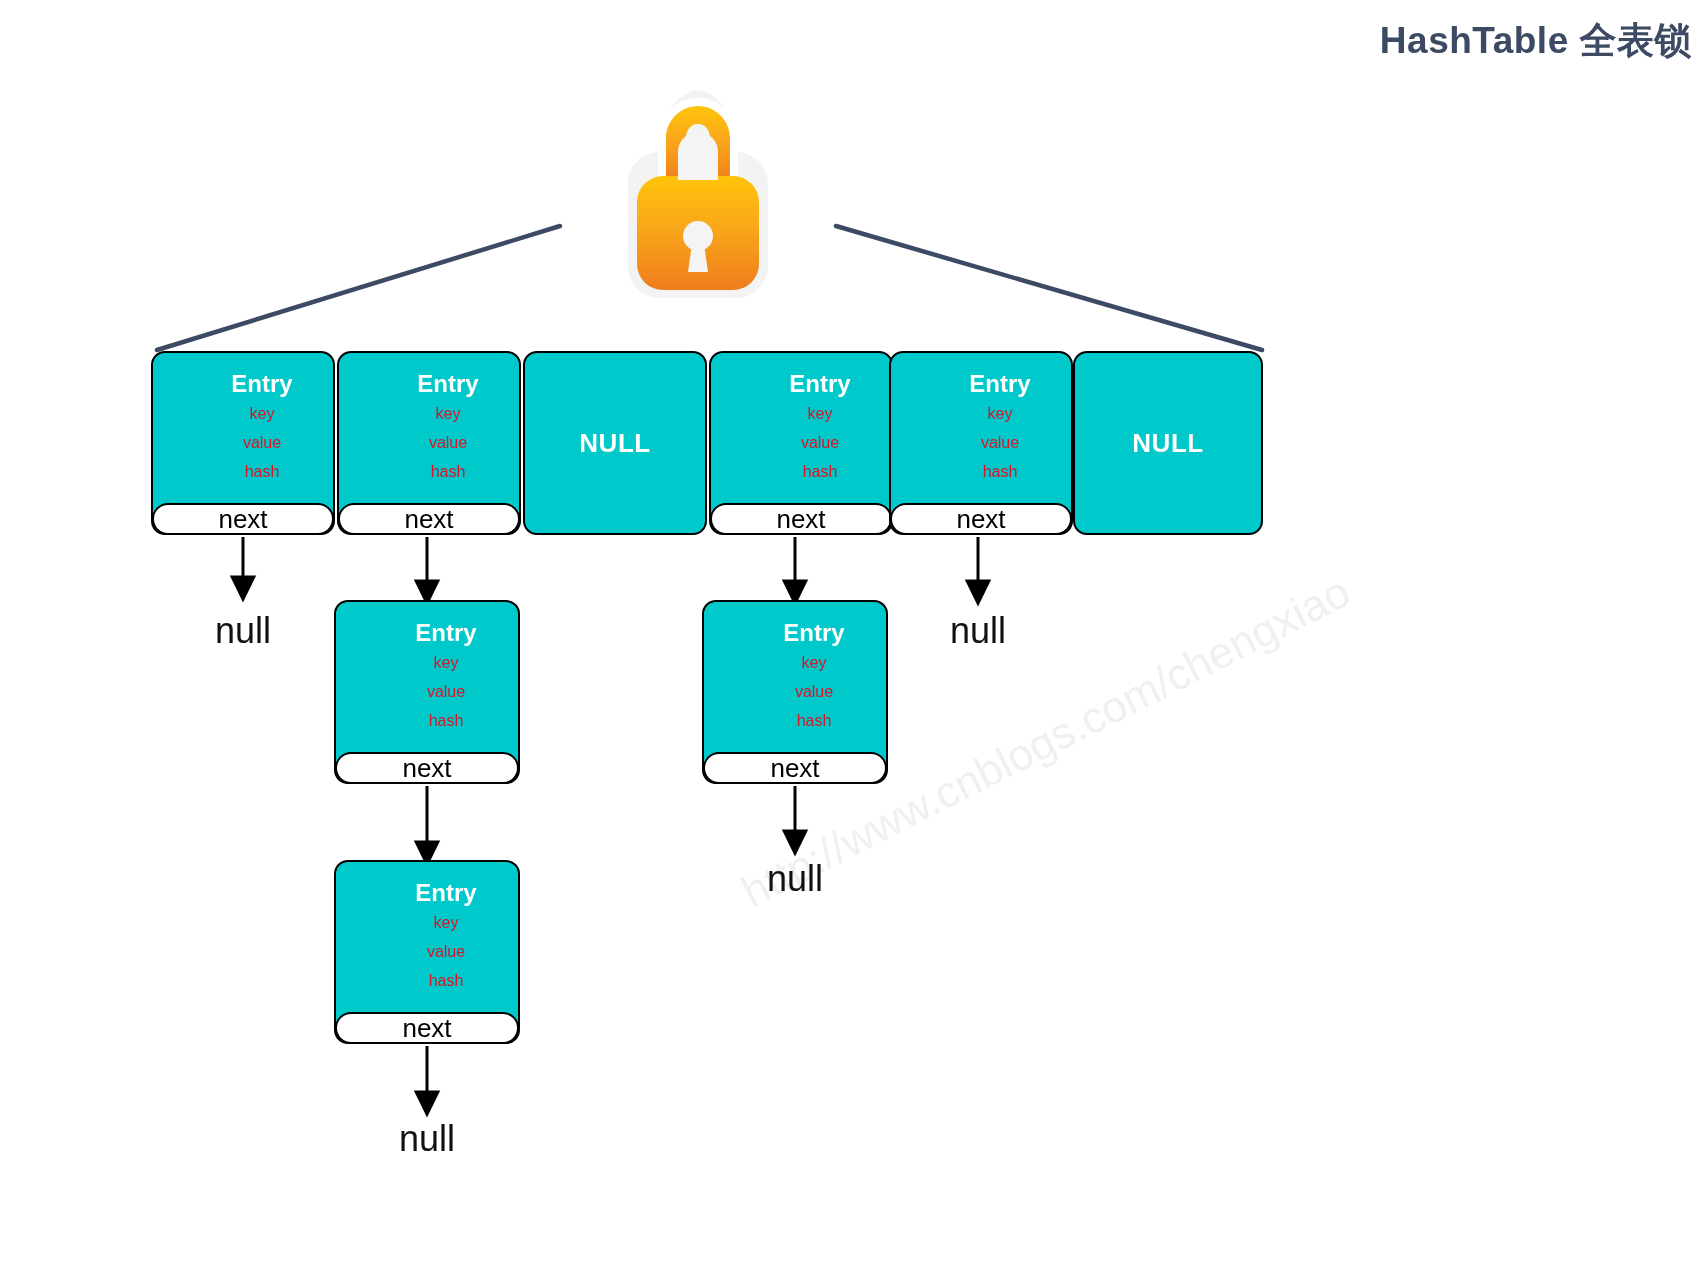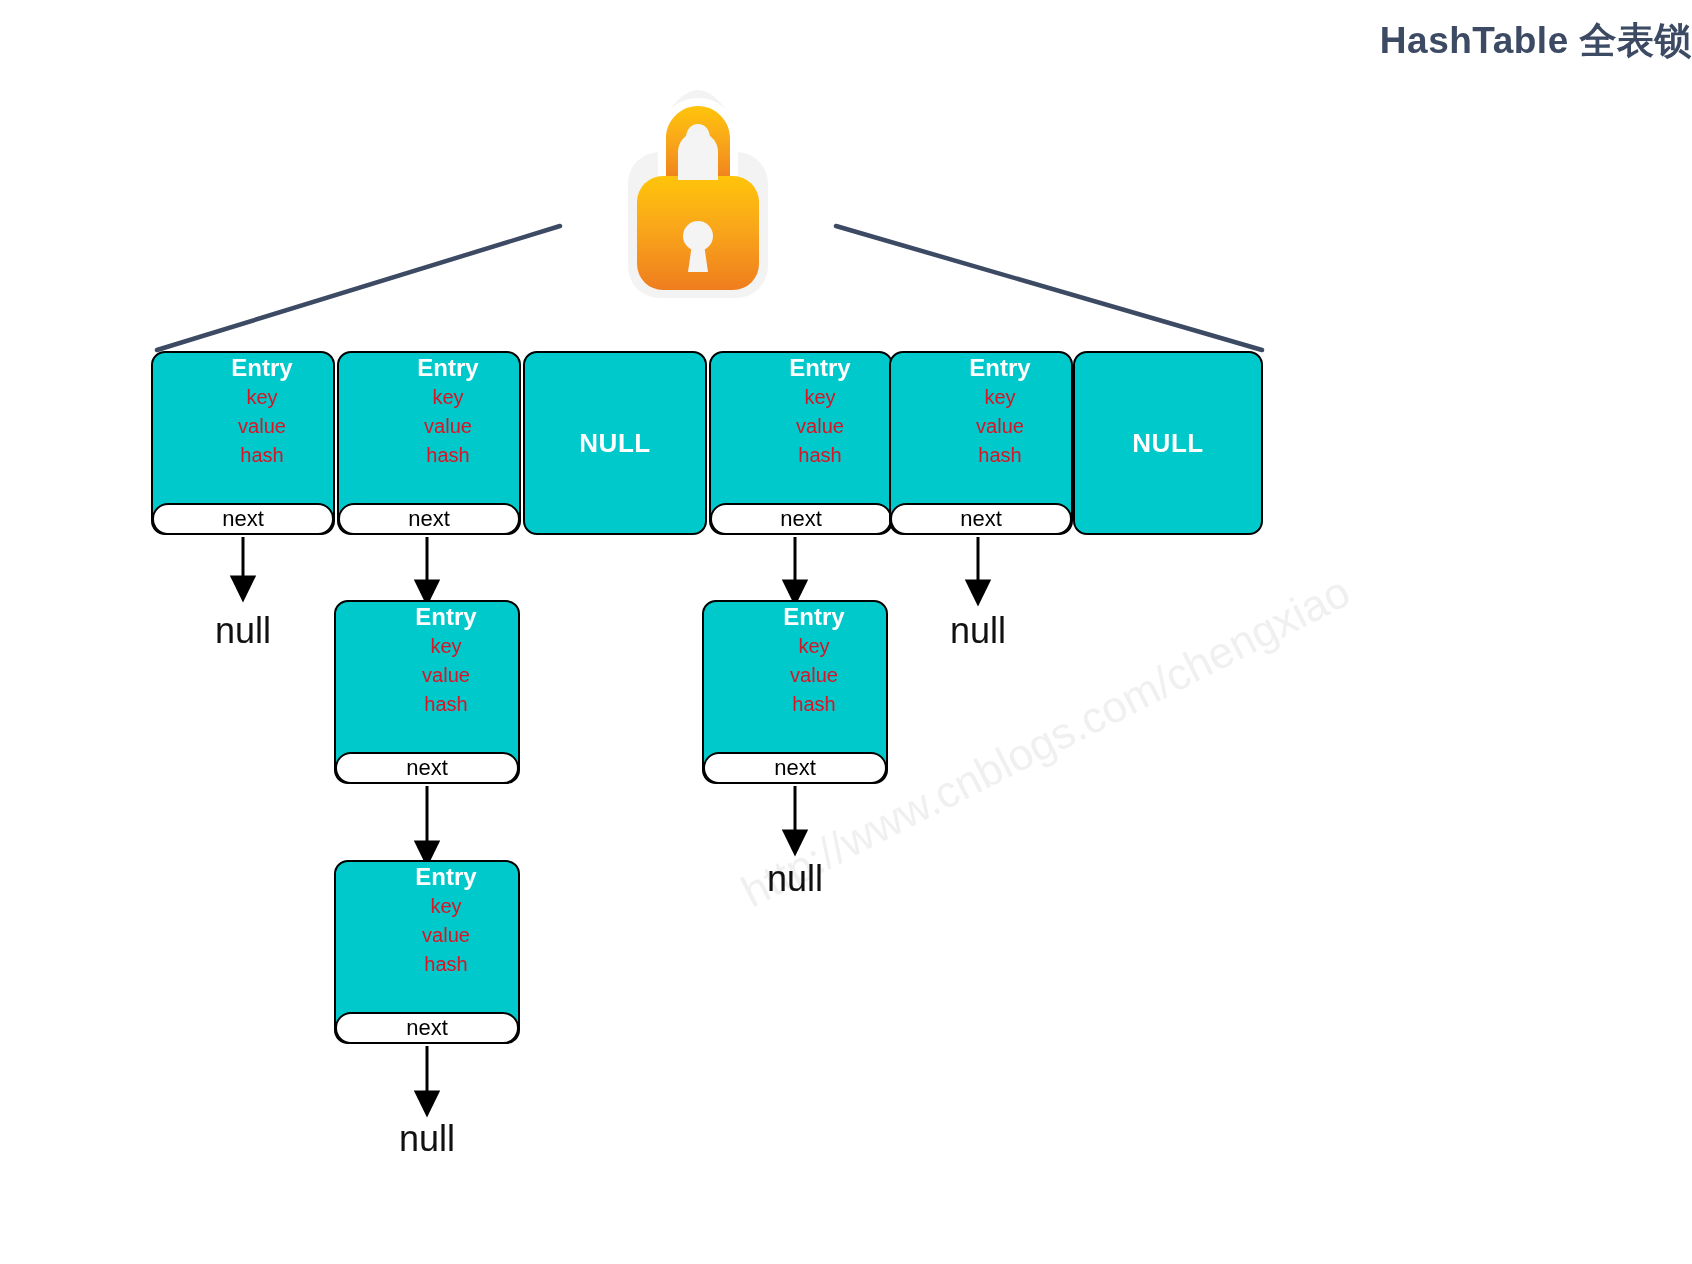--- a/index.html
+++ b/index.html
@@ -90,50 +90,51 @@
 
   .entry-body {
     position: absolute;
     left: 0;
     top: 0;
     right: 0;
     bottom: 32px;
     display: flex;
     flex-direction: column;
     align-items: center;
+    justify-content: center;
     padding-left: 38px;
     box-sizing: border-box;
   }
   .entry-title {
     color: #ffffff;
     font-weight: bold;
     font-size: 24px;
     line-height: 30px;
   }
   .entry-field {
     color: #d81425;
-    font-size: 20px;
+    font-size: 16px;
     line-height: 29px;
   }
 
   .next-slot {
     position: absolute;
     left: -1px;
     right: -1px;
     bottom: -2px;
     height: 32px;
     background: #ffffff;
     border: 2.5px solid #000000;
     border-radius: 16px;
     box-sizing: border-box;
     display: flex;
     align-items: center;
     justify-content: center;
     color: #000000;
-    font-size: 22px;
+    font-size: 26px;
   }
 
   .null-cell-label {
     position: absolute;
     left: 0; right: 0;
     top: 0; bottom: 0;
     display: flex;
     align-items: center;
     justify-content: center;
     color: #ffffff;

